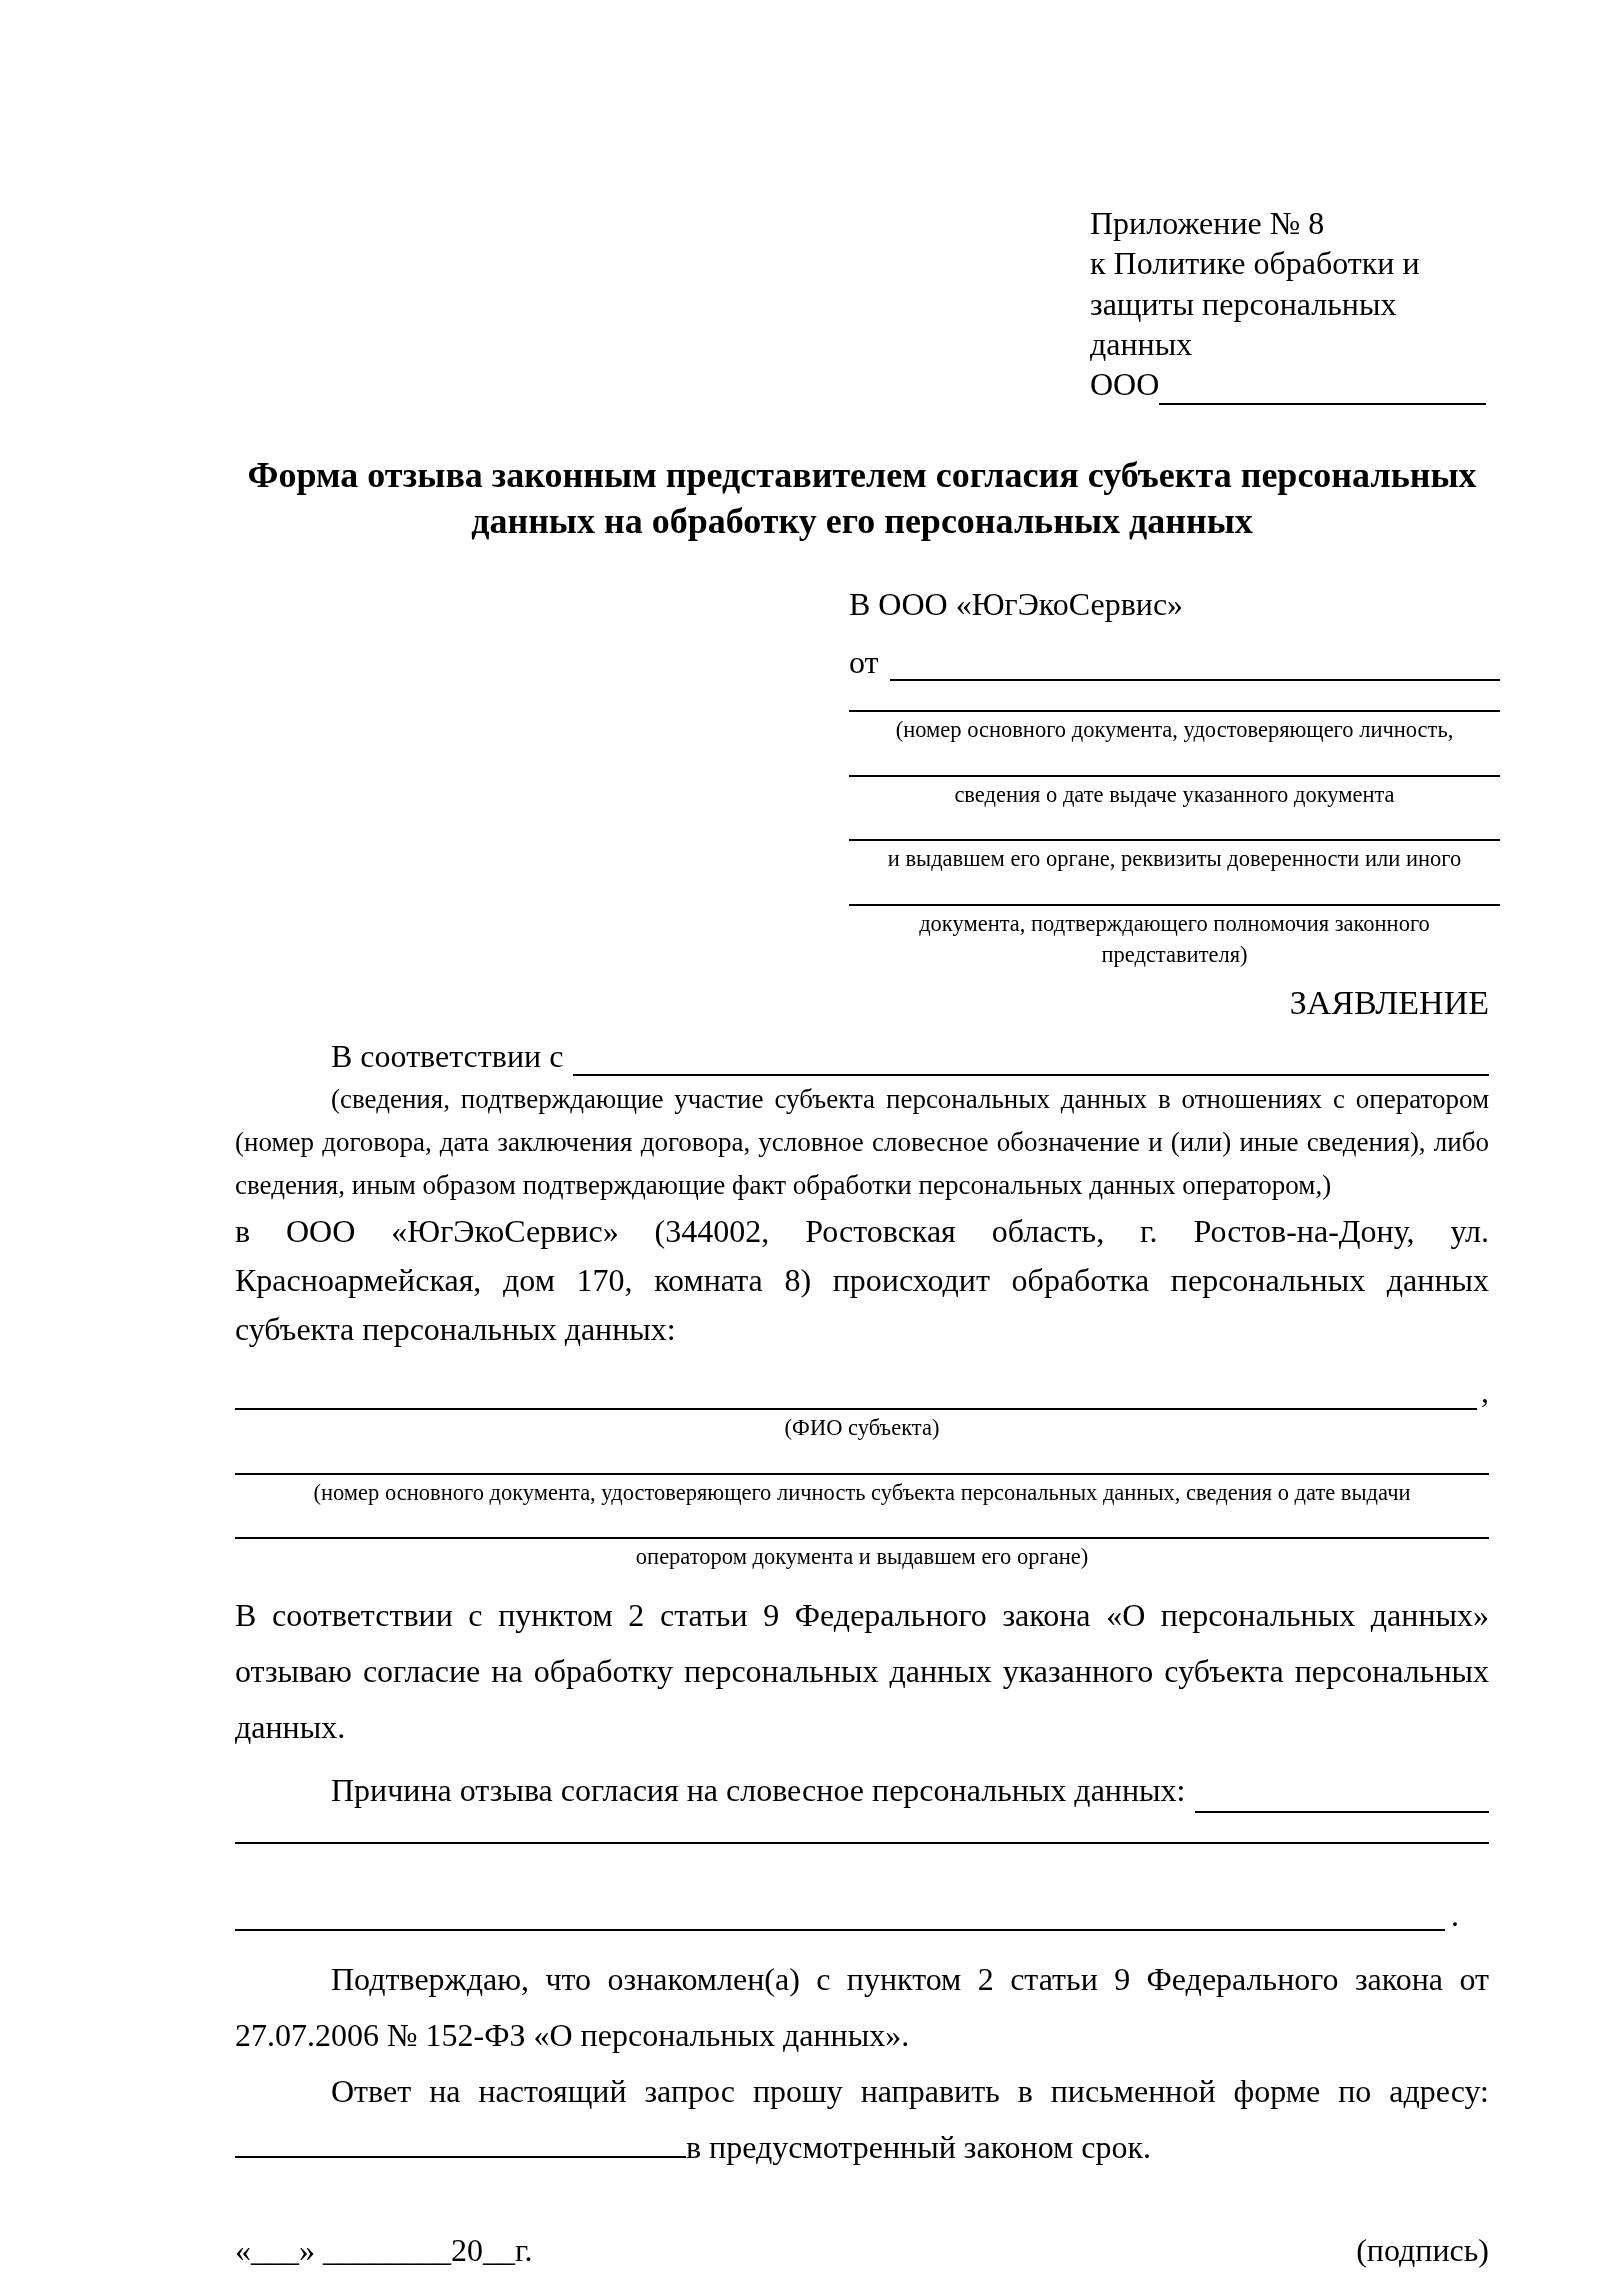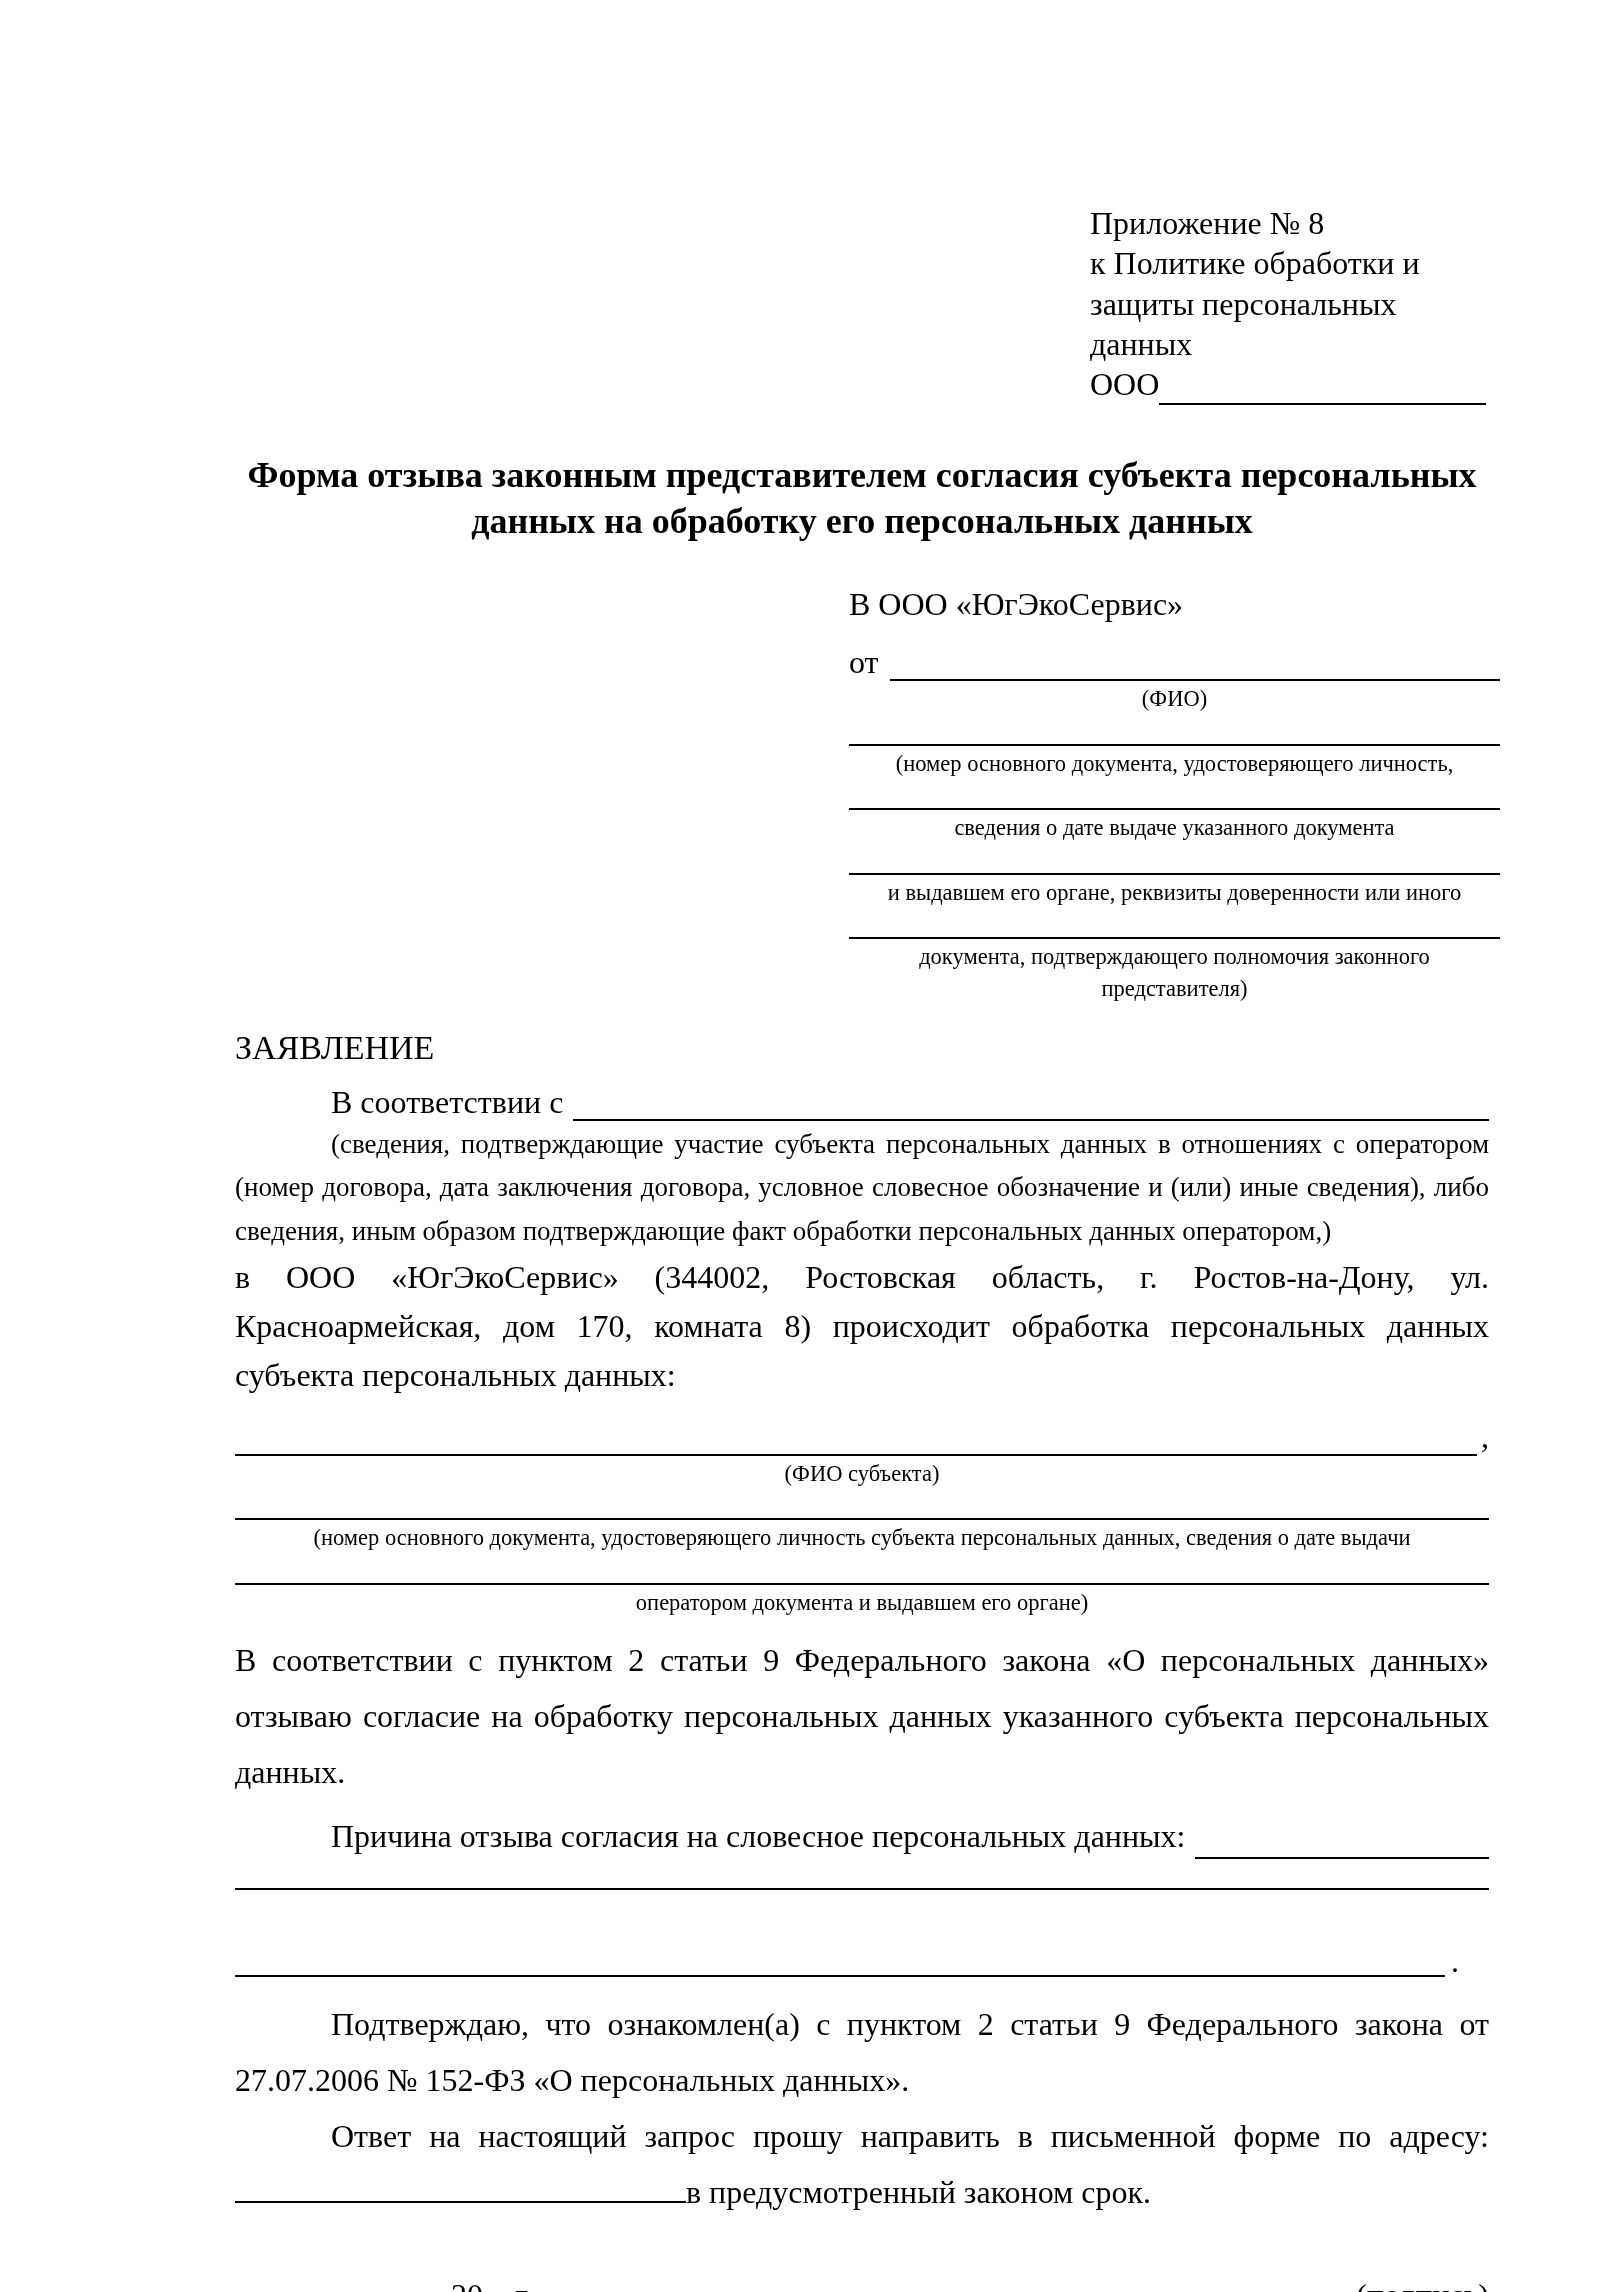--- a/index.html
+++ b/index.html
@@ -24,21 +24,21 @@
   
   .doc-title { margin-top:47px; text-align:center; font-size:36px; font-weight:bold; line-height:1.28; }
   
   .addressee { margin-left:614px; width:651px; }
   .addr-org { margin-top:41px; line-height:1.2; }
   .from-row { margin-top:19.6px; line-height:1.2; }
   .from-row .prefix { margin-right:11px; }
   .caption { font-size:22.5px; line-height:1.4; text-align:center; margin-top:2px; }
   .field { margin-top:29px; }
   
-  .statement-heading { margin-top:24px; text-align:left; font-size:34px; line-height:1.2; }
+  .statement-heading { margin-top:12px; text-align:right; font-size:34px; line-height:1.2; }
   .in-accordance { margin-top:14px; padding-left:96px; line-height:1.2; }
   .in-accordance .prefix { margin-right:9.8px; }
   .small-print { font-size:27px; line-height:1.6; text-align:justify; text-indent:96px; margin-top:2px; }
   .para { text-align:justify; }
   .lh15 { line-height:49px; }
   .lh18 { line-height:56px; }
   .indent { text-indent:96px; }
   .subject-row { margin-top:17.6px; line-height:1.2; }
   .subject-row .suffix { margin-left:3.9px; }
   .withdraw { margin-top:13.7px; }
@@ -72,21 +72,20 @@
   </div>
 
   <div class="doc-title">Форма отзыва законным представителем согласия субъекта персональных данных на обработку его персональных данных</div>
 
   <div class="addressee">
     <div class="addr-org">В ООО «ЮгЭкоСервис»</div>
     <div class="fill-row from-row">
       <span class="prefix">от</span>
       <span class="fill"></span>
     </div>
-    <div class="caption">(ФИО)</div>
 
     <div class="field">
       <div class="rule"></div>
       <div class="caption">(номер основного документа, удостоверяющего личность,</div>
     </div>
     <div class="field">
       <div class="rule"></div>
       <div class="caption">сведения о дате выдаче указанного документа</div>
     </div>
     <div class="field">

